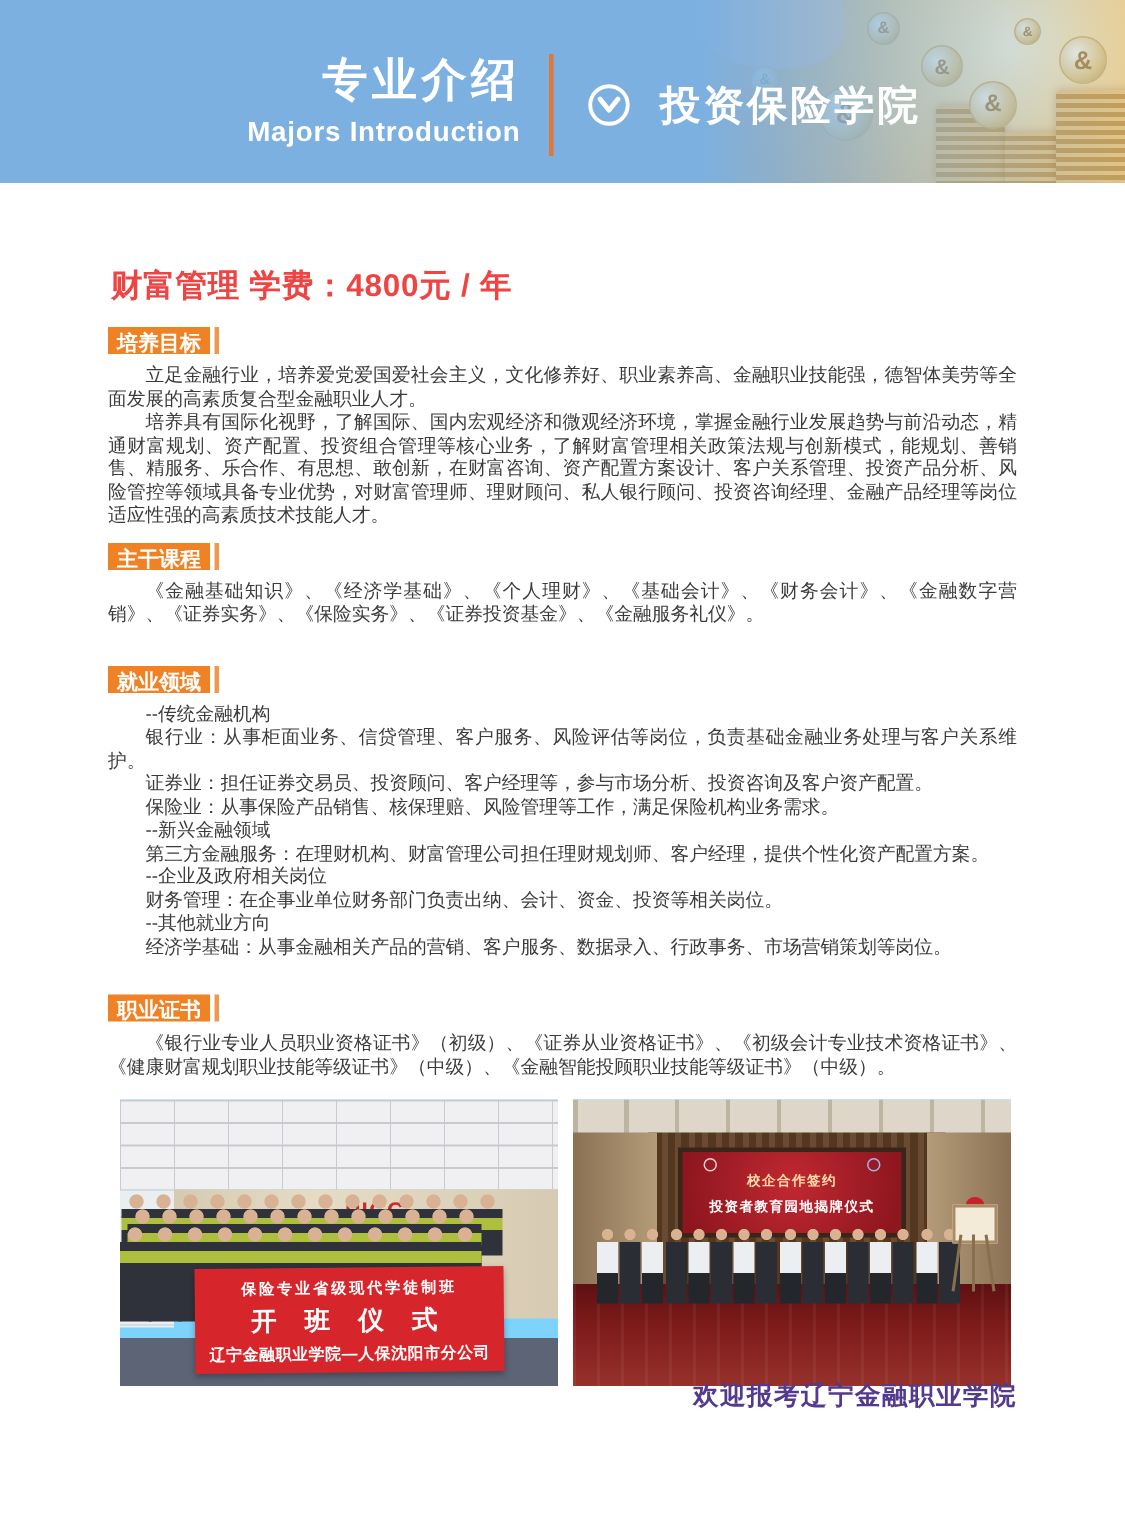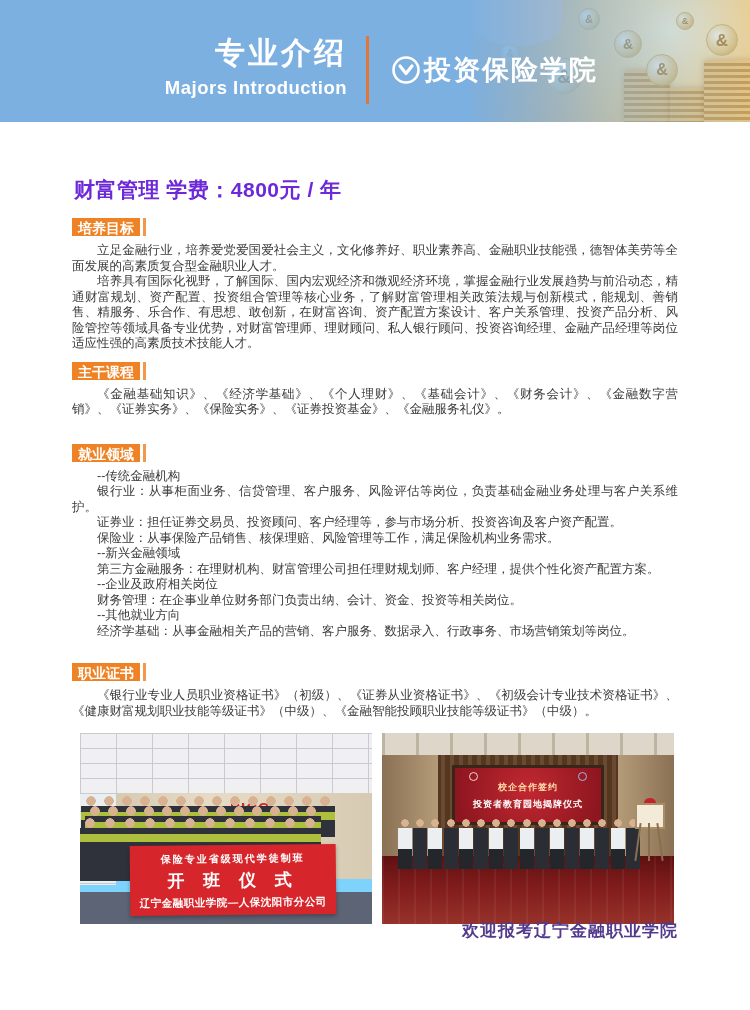--- a/index.html
+++ b/index.html
@@ -26,26 +26,26 @@
   .coin.c4{right:12px;top:24px;width:30px;height:30px;font-size:17px;}
   .coin.c5{right:168px;top:58px;width:34px;height:34px;font-size:19px;}
   .coin.c6{right:72px;top:54px;width:30px;height:30px;font-size:16px;}
   .coin.c7{right:230px;top:44px;width:18px;height:18px;font-size:10px;}
   .banner-tint{position:absolute;inset:0;
         background:linear-gradient(90deg,#7cb0e1 0%,#7cb0e1 62%,rgba(124,176,225,.55) 80%,rgba(124,176,225,.15) 100%);}
   .banner-left{position:absolute;left:0;top:33px;width:347px;text-align:right;color:#ffffff;}
   .title-cn{font-size:30px;font-weight:bold;letter-spacing:3px;}
   .title-en{font-size:18.5px;font-weight:bold;margin-top:3px;letter-spacing:.5px;}
   .divider{position:absolute;left:366px;top:36px;width:3px;height:68px;background:#e0763a;}
-  .college{position:absolute;left:391px;top:52px;height:36px;display:flex;align-items:center;gap:3px;color:#ffffff;}
+  .college{position:absolute;left:391px;top:52px;height:36px;display:flex;align-items:center;gap:19px;color:#ffffff;}
   .college .cname{font-size:27px;font-weight:bold;letter-spacing:2px;}
 
   
   .content{position:absolute;top:122px;left:0;width:750px;padding:0 72px;box-sizing:border-box;}
-  .major-title{margin:54px 0 0 2px;font-size:21px;font-weight:bold;color:#6d28d9;letter-spacing:.5px;}
+  .major-title{margin:54px 0 0 2px;font-size:21px;font-weight:bold;color:#ef4444;letter-spacing:.5px;}
   section{margin:0;}
   .label-row{display:flex;align-items:stretch;height:18px;margin-bottom:7px;}
   .sec-label{display:inline-block;background:#ee8224;color:#ffffff;font-size:14px;font-weight:bold;
         padding:2px 6px 0 6px;line-height:16px;}
   .sec-stripe{width:3px;background:#f2984a;margin-left:3px;}
   .sec-obj{margin-top:14px;}
   .sec-course{margin-top:10px;}
   .sec-emp{margin-top:26px;}
   .sec-cert{margin-top:24px;}
   p.body{margin:0;font-size:12.5px;line-height:15.5px;text-indent:2em;color:#3b3b3b;text-align:justify;}

